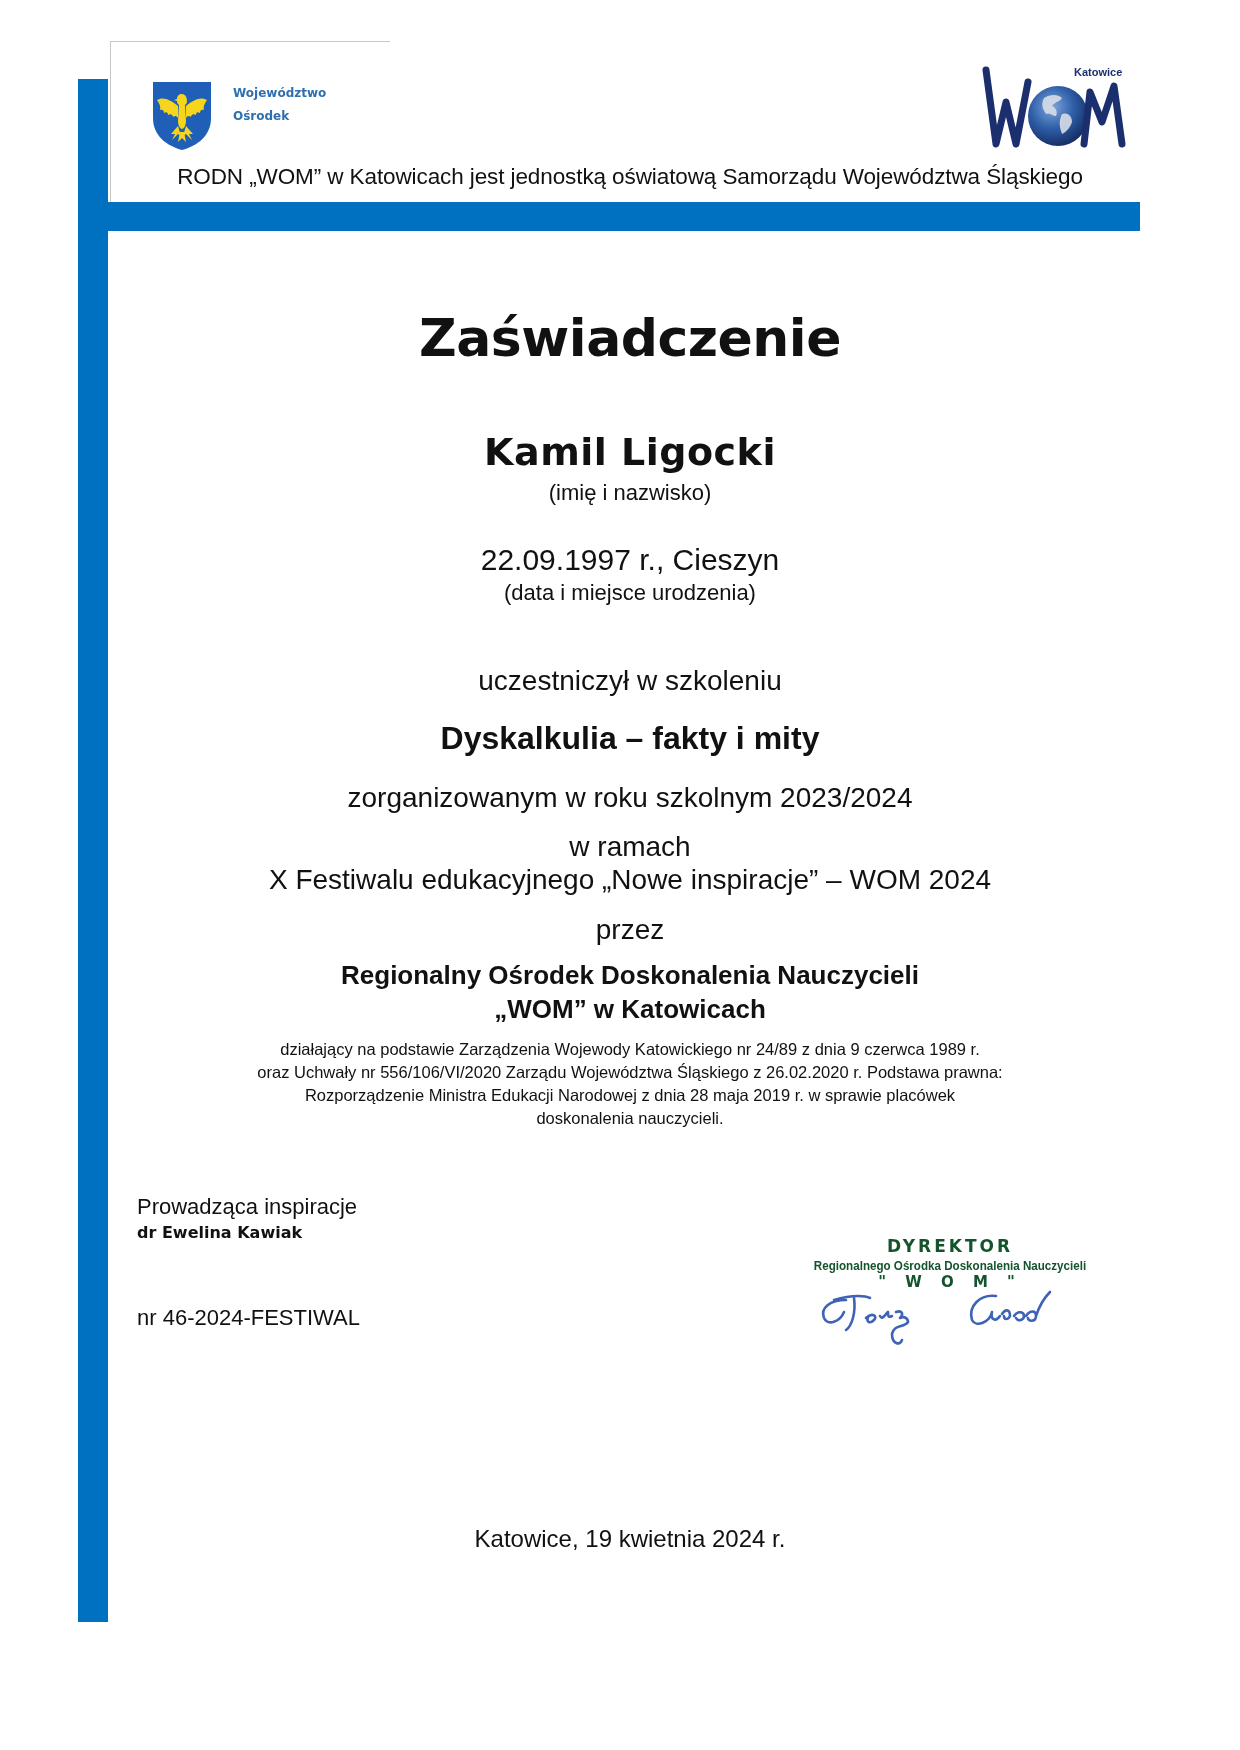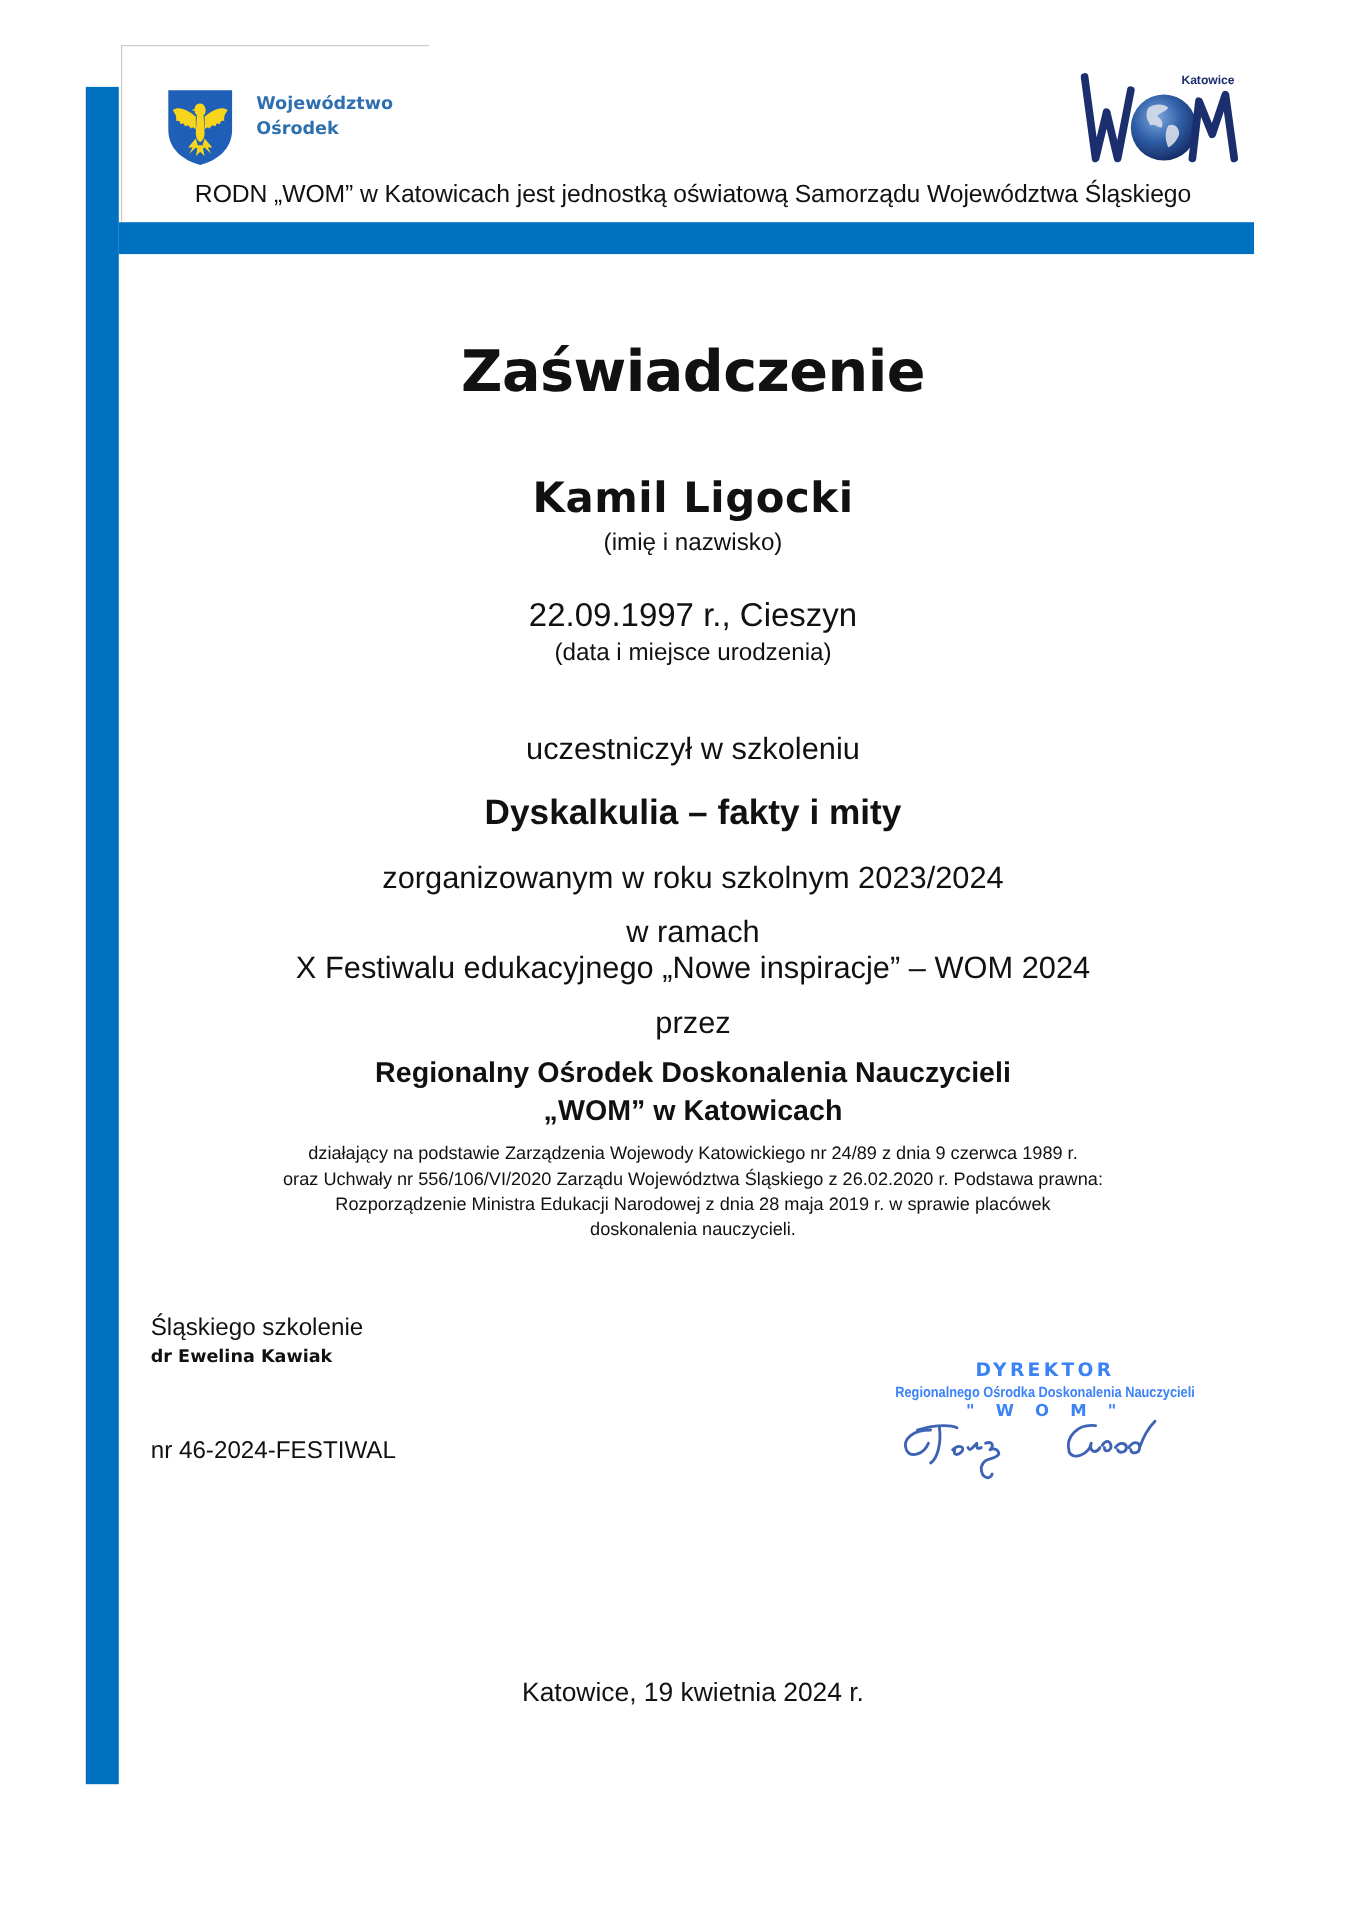--- a/index.html
+++ b/index.html
@@ -6,21 +6,21 @@
   body { width:1240px; height:1750px; position:relative; overflow:hidden;
          font-family:"Liberation Sans", sans-serif; color:#111; }
   .abs { position:absolute; }
   .center { position:absolute; left:0; width:1260px; text-align:center; white-space:nowrap; }
   #vbar { left:78px; top:79px; width:30px; height:1543px; background:#0070c0; }
   #hbar { left:108px; top:202px; width:1032px; height:29px; background:#0070c0; }
   #frame-top { left:110px; top:41px; width:280px; height:1px; background:#c8c8c8; }
   #frame-left { left:110px; top:41px; width:1px; height:161px; background:#c8c8c8; }
   #shield { left:151px; top:80px; width:62px; height:72px; }
   #region-name { left:233px; top:82px; color:#2e6fb0; font-family:"DejaVu Sans", sans-serif;
-                 font-weight:bold; font-size:16px; line-height:23px; }
+                 font-weight:bold; font-size:12px; line-height:23px; }
   #wom-logo { left:982px; top:62px; width:148px; height:88px; }
   #header-line { top:164px; font-size:22.5px; letter-spacing:-0.1px; }
   #title { top:308px; font-family:"DejaVu Sans", sans-serif; font-weight:bold; font-size:52px; letter-spacing:-0.5px; }
   #name { top:430px; font-family:"DejaVu Sans", sans-serif; font-weight:bold; font-size:38px; letter-spacing:0.5px; }
   #name-caption { top:480px; font-size:22px; }
   #birth { top:543px; font-size:30px; }
   #birth-caption { top:580px; font-size:22px; }
   #participated { top:665px; font-size:28px; }
   #course { top:720px; font-weight:bold; font-size:32px; }
   #organized { top:782px; font-size:28px; }
@@ -30,21 +30,21 @@
   #org1 { top:960px; font-weight:bold; font-size:26px; }
   #org2 { top:994px; font-weight:bold; font-size:26px; }
   .legal { font-size:16.5px; line-height:23px; }
   #legal1 { top:1038px; }
   #legal2 { top:1061px; }
   #legal3 { top:1084px; }
   #legal4 { top:1107px; }
   #trainer-label { left:137px; top:1194px; font-size:22px; }
   #trainer-name { left:137px; top:1223px; font-size:16px; font-weight:bold; font-family:"DejaVu Sans", sans-serif; }
   #cert-number { left:137px; top:1305px; font-size:22px; }
-  #stamp { left:790px; top:1236px; width:320px; height:120px; color:#3b82f6; }
+  #stamp { left:790px; top:1236px; width:320px; height:120px; color:#14532d; }
   #stamp-title { position:absolute; left:0; width:320px; top:0; text-align:center;
                  font-family:"DejaVu Sans", sans-serif; font-weight:bold; font-size:17px; letter-spacing:3px; }
   #stamp-org { position:absolute; left:0; width:320px; top:22px; text-align:center;
                font-family:"Liberation Sans", sans-serif; font-weight:bold; font-size:13.5px;
                transform:scaleX(0.86); transform-origin:center; white-space:nowrap; }
   #stamp-wom { position:absolute; left:0; width:320px; top:37px; text-align:center;
                font-family:"DejaVu Sans", sans-serif; font-weight:bold; font-size:15px; letter-spacing:7px; }
   #signature { position:absolute; left:20px; top:50px; width:260px; height:70px; }
   #place-date { top:1525px; font-size:24px; }
 </style>
@@ -105,21 +105,21 @@
 <div id="festival" class="center">X Festiwalu edukacyjnego „Nowe inspiracje” – WOM 2024</div>
 <div id="by" class="center">przez</div>
 <div id="org1" class="center">Regionalny Ośrodek Doskonalenia Nauczycieli</div>
 <div id="org2" class="center">„WOM” w Katowicach</div>
 
 <div id="legal1" class="center legal">działający na podstawie Zarządzenia Wojewody Katowickiego nr 24/89 z dnia 9 czerwca 1989 r.</div>
 <div id="legal2" class="center legal">oraz Uchwały nr 556/106/VI/2020 Zarządu Województwa Śląskiego z 26.02.2020 r. Podstawa prawna:</div>
 <div id="legal3" class="center legal">Rozporządzenie Ministra Edukacji Narodowej z dnia 28 maja 2019 r. w sprawie placówek</div>
 <div id="legal4" class="center legal">doskonalenia nauczycieli.</div>
 
-<div id="trainer-label" class="abs">Śląskiego szkolenie</div>
+<div id="trainer-label" class="abs">Prowadząca inspiracje</div>
 <div id="trainer-name" class="abs">dr Ewelina Kawiak</div>
 <div id="cert-number" class="abs">nr 46-2024-FESTIWAL</div>
 
 <div id="stamp" class="abs">
   <div id="stamp-title">DYREKTOR</div>
   <div id="stamp-org">Regionalnego Ośrodka Doskonalenia Nauczycieli</div>
   <div id="stamp-wom">" W O M "</div>
   <div id="signature">
     <svg width="260" height="70" viewBox="0 0 260 70">
       <g fill="none" stroke="#3f63b4" stroke-width="2.6" stroke-linecap="round" stroke-linejoin="round">

